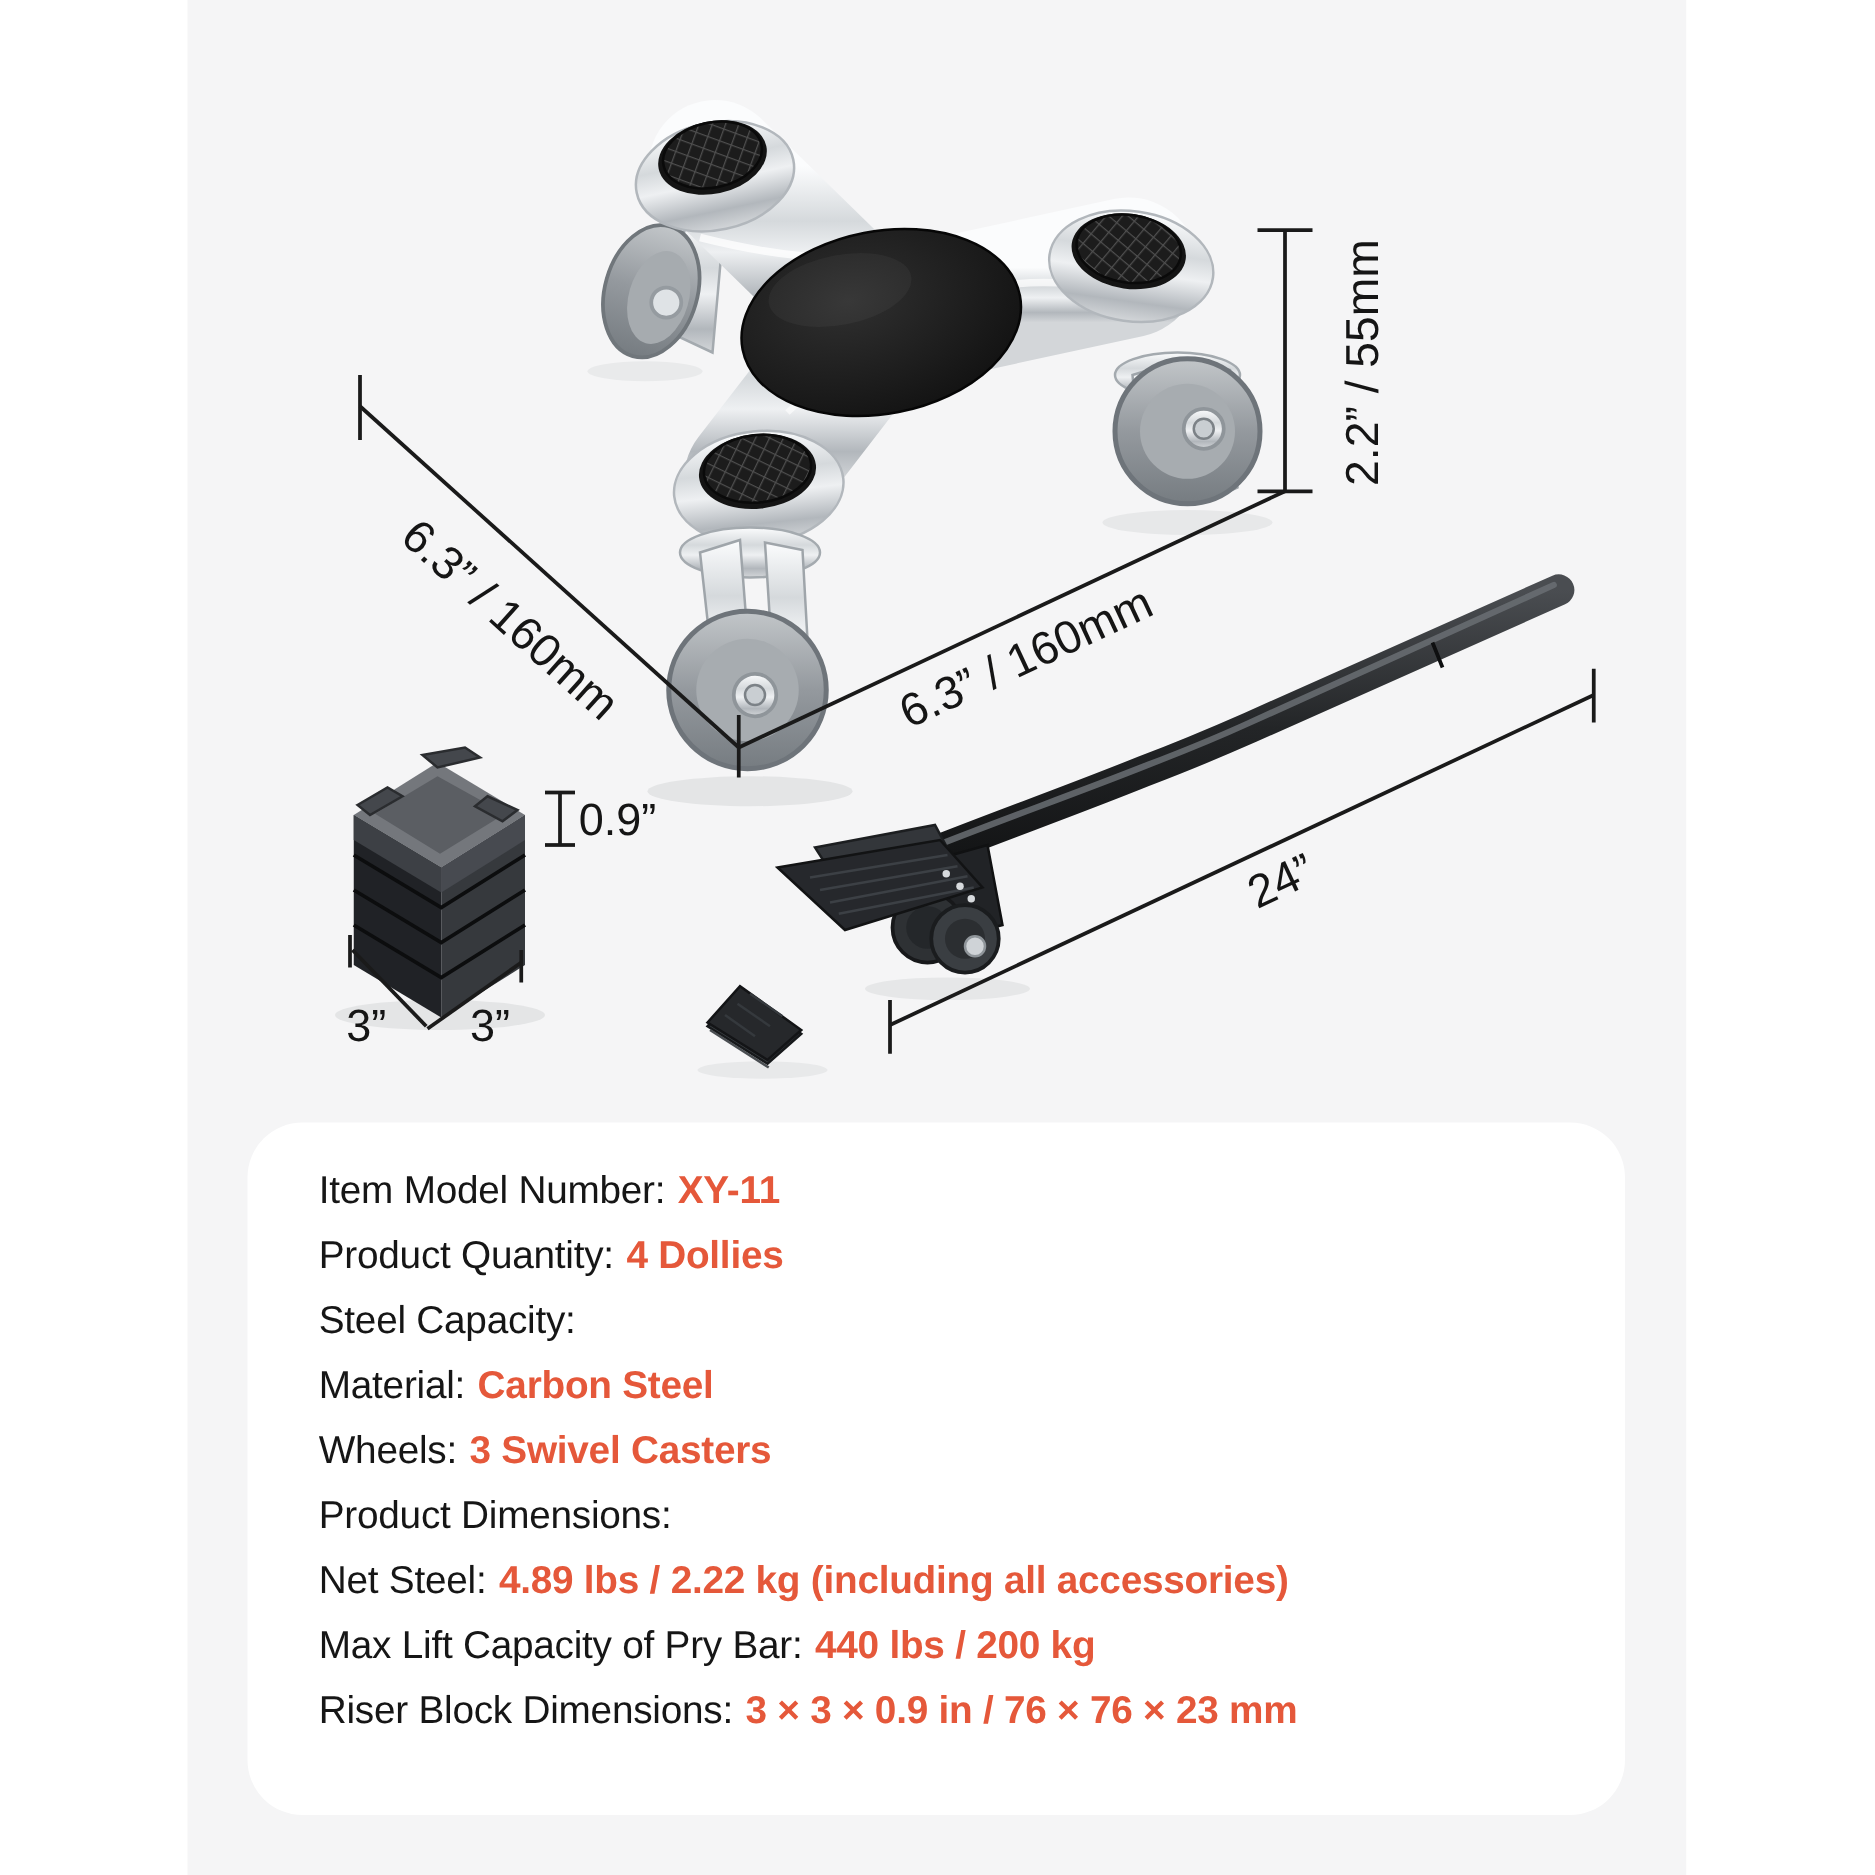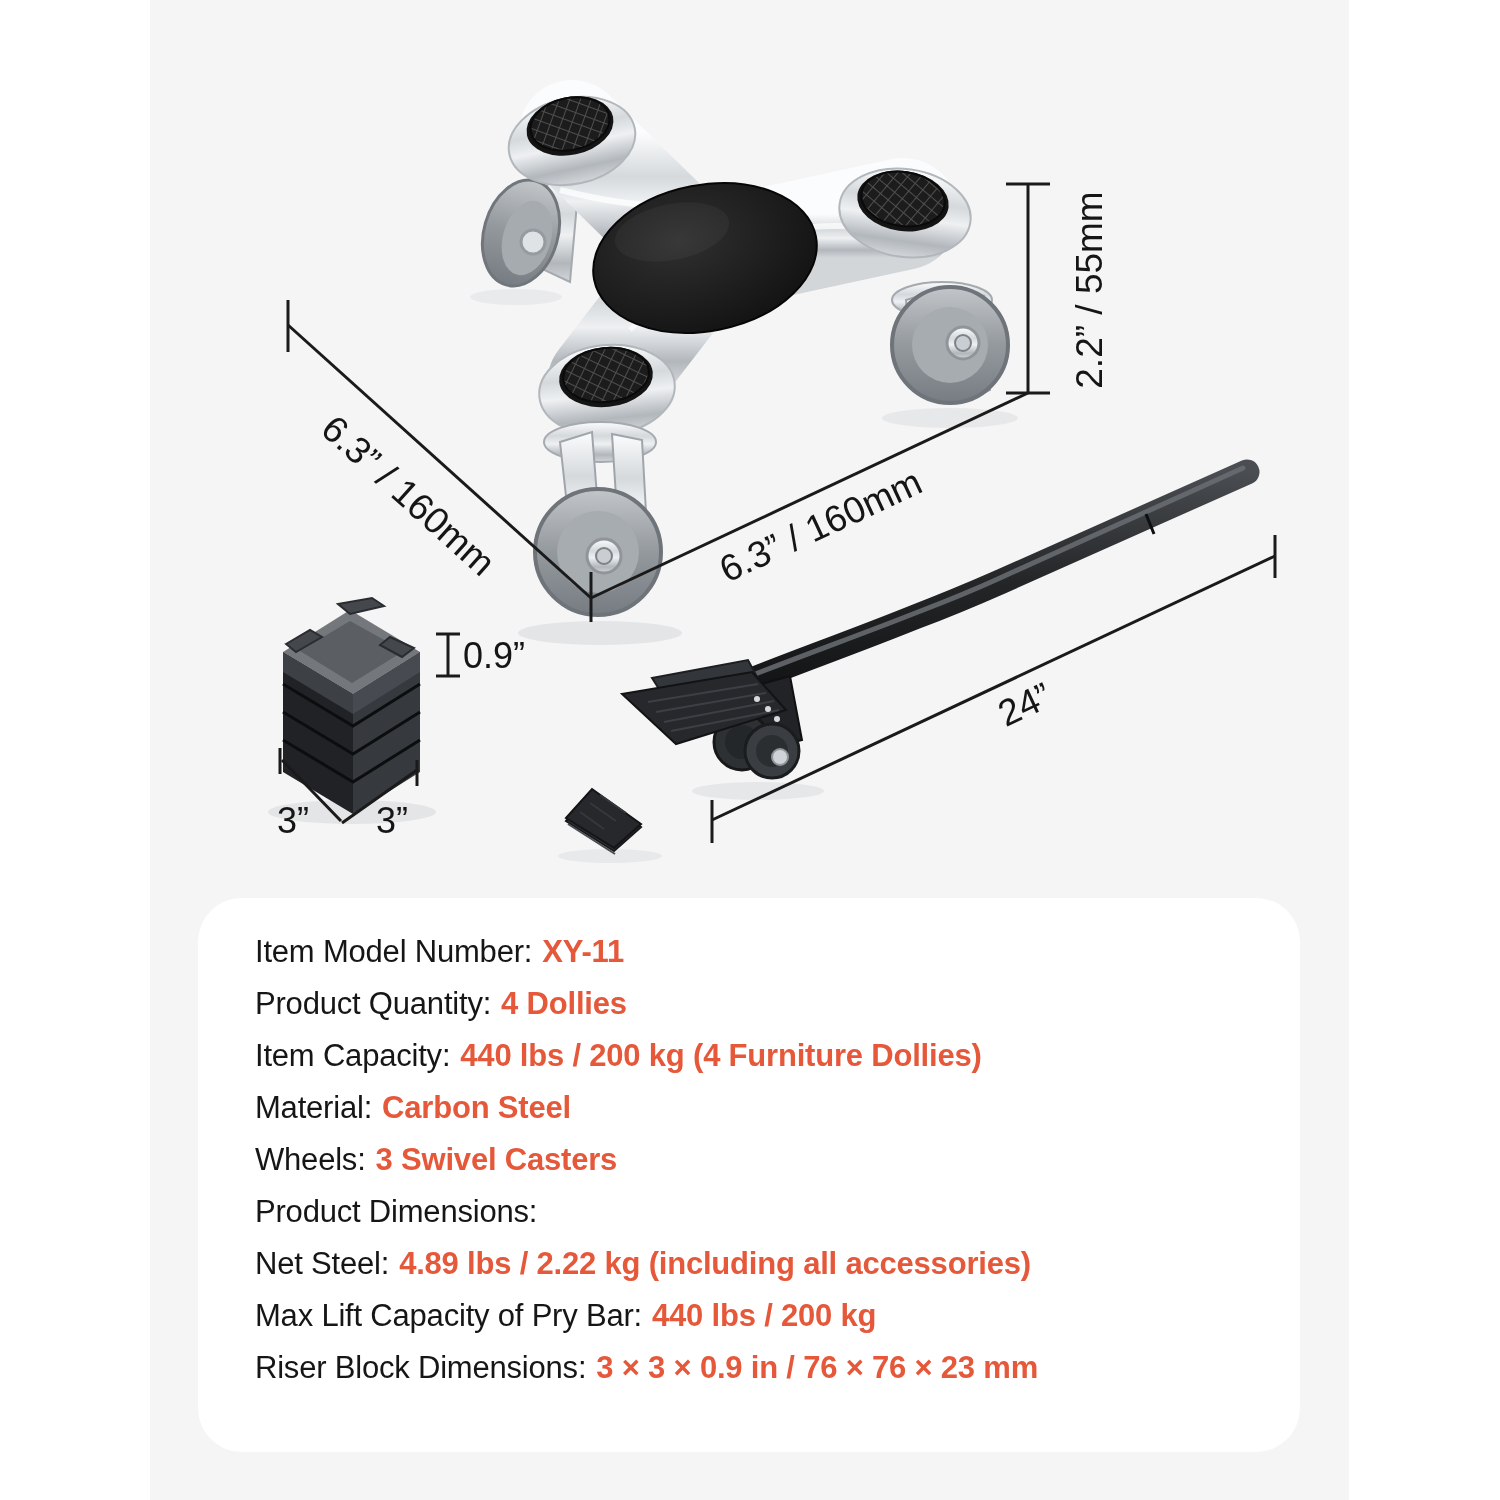--- a/index.html
+++ b/index.html
@@ -221,22 +221,21 @@
 <div class="spec-panel">
   <div class="spec-row">
     <span class="spec-label">Item Model Number:</span>
     <span class="spec-value">XY-11</span>
   </div>
   <div class="spec-row">
     <span class="spec-label">Product Quantity:</span>
     <span class="spec-value">4 Dollies</span>
   </div>
   <div class="spec-row">
-    <span class="spec-label">Item Capacity:</span>
-    <span class="spec-value">440 lbs / 200 kg (4 Furniture Dollies)</span>
+    <span class="spec-label">Steel Capacity:</span>
   </div>
   <div class="spec-row">
     <span class="spec-label">Material:</span>
     <span class="spec-value">Carbon Steel</span>
   </div>
   <div class="spec-row">
     <span class="spec-label">Wheels:</span>
     <span class="spec-value">3 Swivel Casters</span>
   </div>
   <div class="spec-row">

